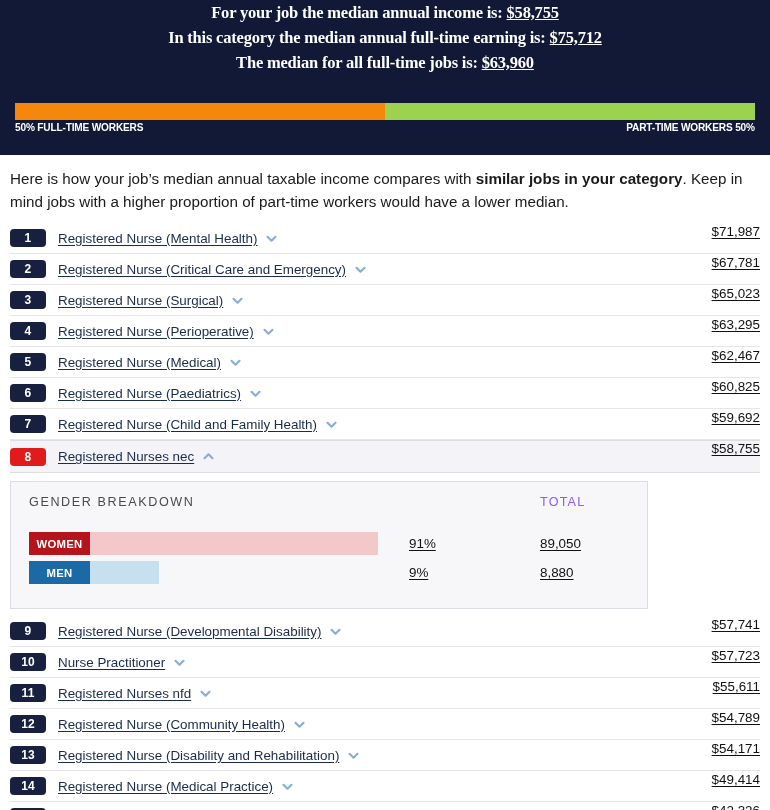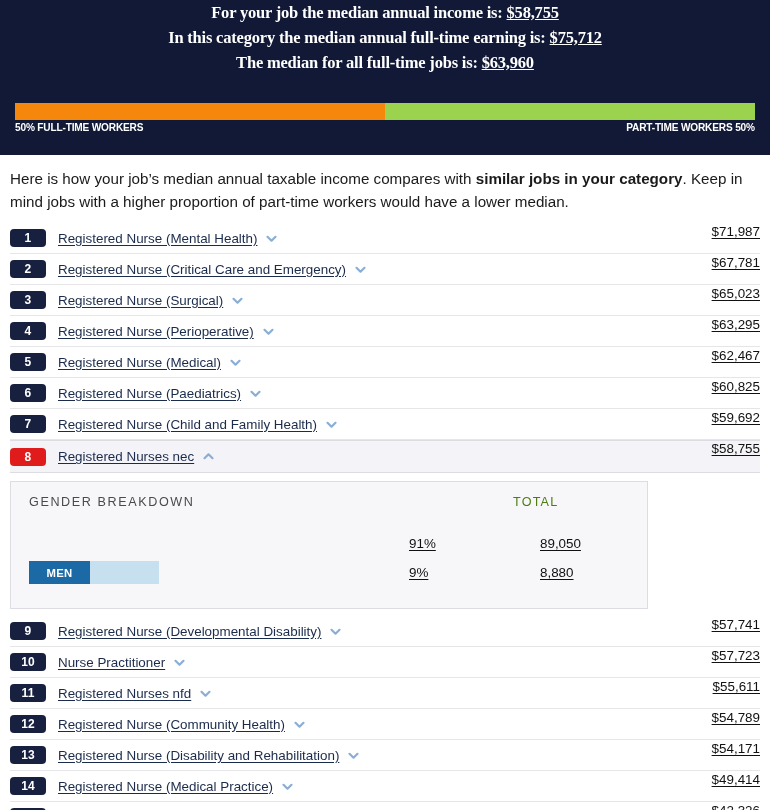--- a/index.html
+++ b/index.html
@@ -178,25 +178,25 @@
   .gender-title {
     position: absolute;
     left: 18px;
     top: 13px;
     font-size: 12.6px;
     letter-spacing: 1.6px;
     color: #4a4a4a;
   }
   .total-title {
     position: absolute;
-    left: 502px;
+    left: 529px;
     top: 13px;
     font-size: 12.6px;
     letter-spacing: 1.2px;
-    color: #4d7c0f;
+    color: #8b5cf6;
     text-align: center;
   }
 
   .gender-rows {
     margin-top: 22px;
   }
   .gender-row {
     display: flex;
     align-items: center;
     height: 23px;
@@ -353,20 +353,24 @@
             <path d="M2.5 8.2 L6.5 4.3 L10.5 8.2" stroke="#8aaed6" stroke-width="2.2" stroke-linecap="round" stroke-linejoin="round" fill="none"></path>
           </svg>
         </span>
         <span class="job-value">$58,755</span>
       </div>
       <div class="gender-panel">
         <div class="gender-title">GENDER BREAKDOWN</div>
         <div class="total-title">TOTAL</div>
         <div class="gender-rows">
           <div class="gender-row">
+            <div class="gbar women">
+              <div class="gbar-label" style="background: rgb(181, 20, 28);">WOMEN</div>
+              <div class="gbar-track" style="width: 288px; background: rgb(243, 200, 202);"></div>
+            </div>
             <span class="gpct">91%</span>
             <span class="gtotal">89,050</span>
           </div>
           <div class="gender-row">
             <div class="gbar men">
               <div class="gbar-label" style="background: rgb(27, 106, 165);">MEN</div>
               <div class="gbar-track" style="width: 69px; background: rgb(199, 224, 239);"></div>
             </div>
             <span class="gpct">9%</span>
             <span class="gtotal">8,880</span>

